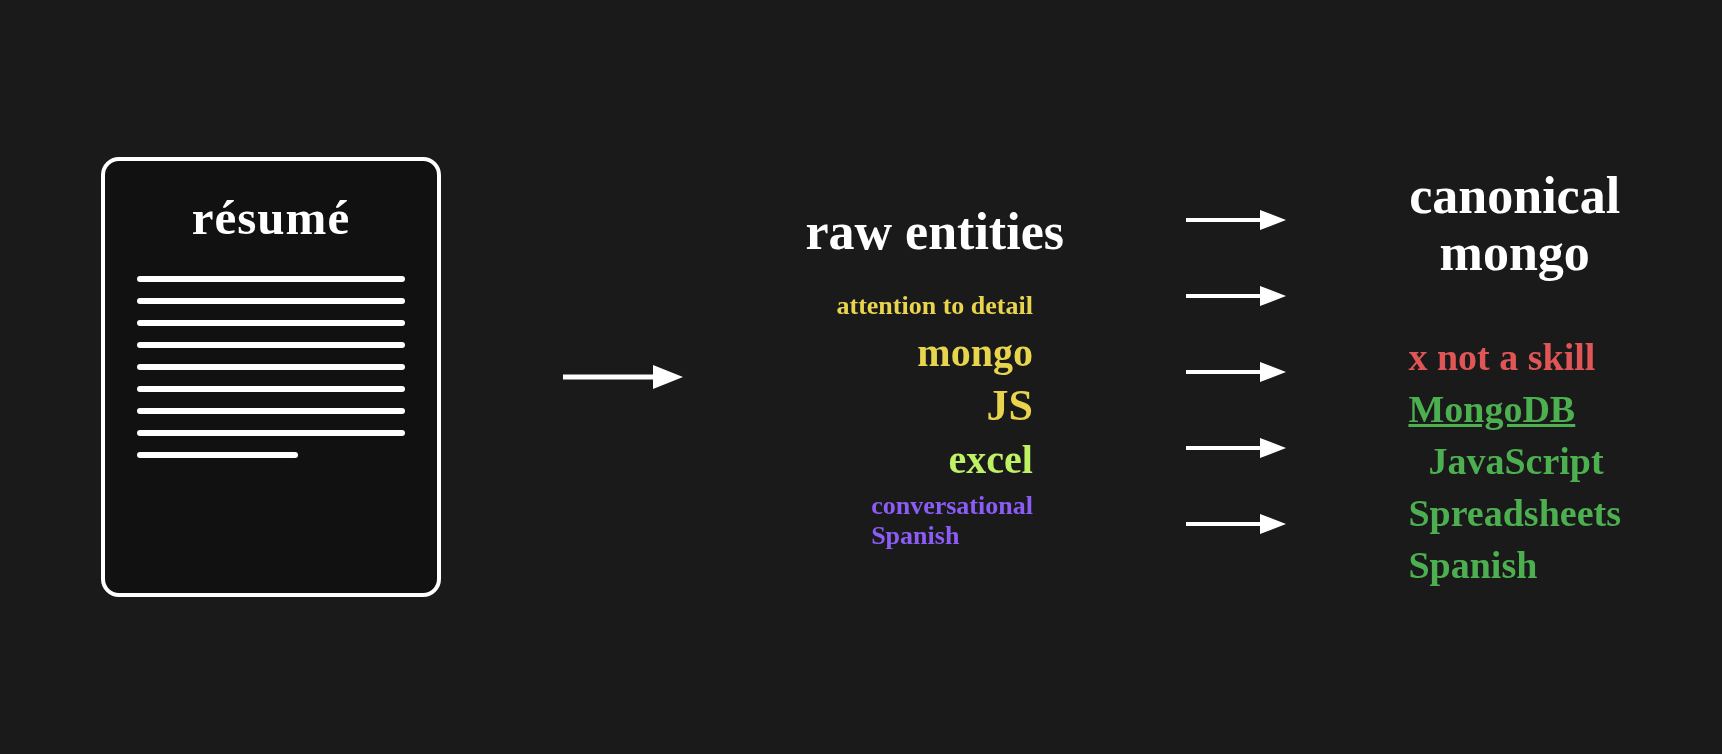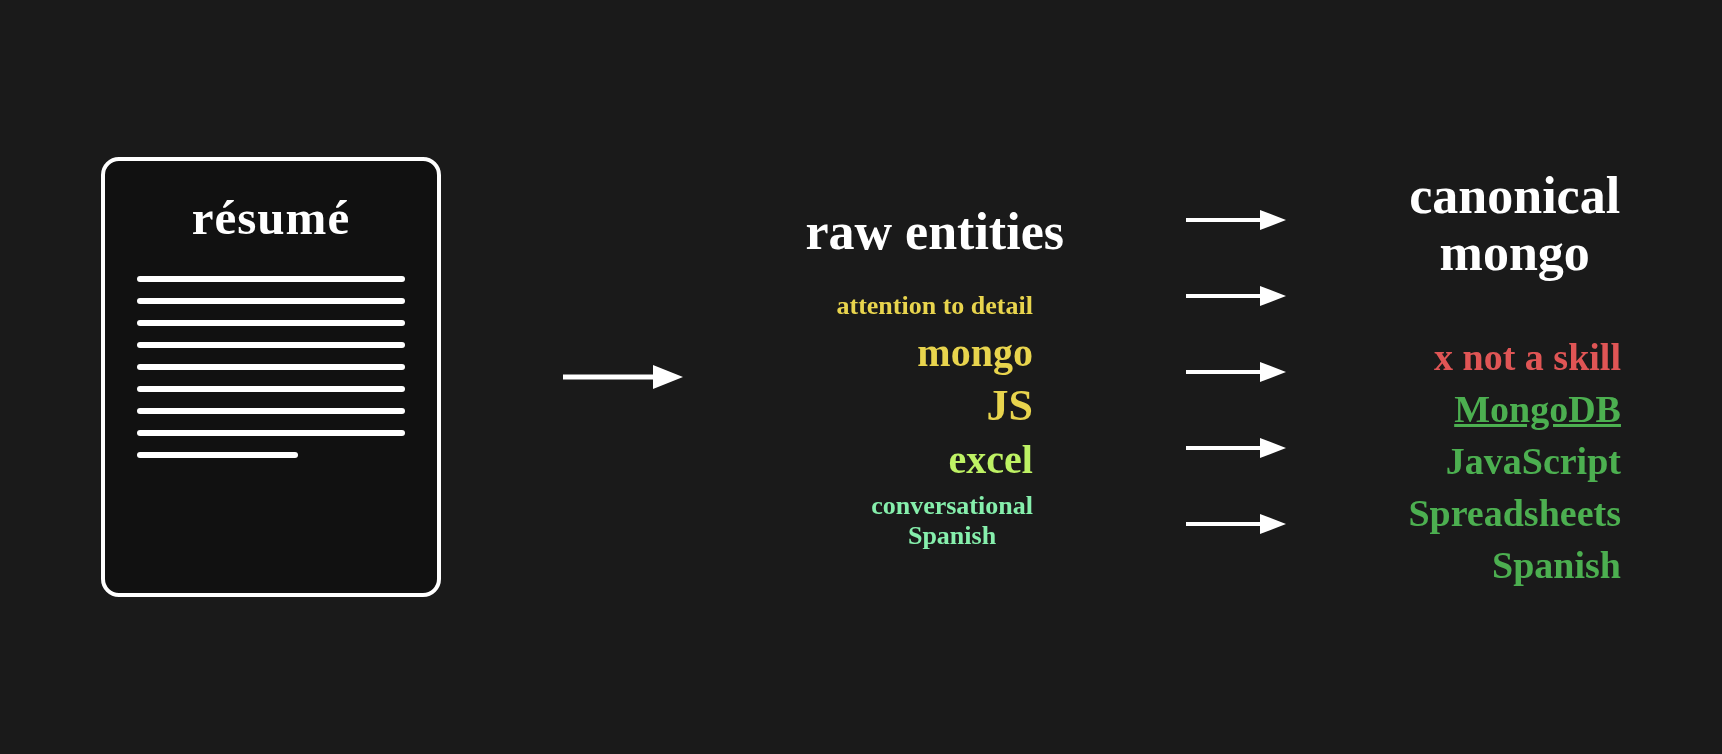--- a/index.html
+++ b/index.html
@@ -114,23 +114,23 @@
       font-size: 44px;
       line-height: 1;
     }
 
     .entity-excel {
       color: #bef264;
       font-size: 40px;
     }
 
     .entity-conversational {
-      color: #86efac;
+      color: #8b5cf6;
       font-size: 26px;
-      text-align: center;
+      text-align: left;
     }
 
     
     .mapping-arrows-section {
       display: flex;
       flex-direction: column;
       justify-content: flex-end;
       align-items: center;
       flex-shrink: 0;
       gap: 0;
@@ -159,39 +159,39 @@
       text-align: center;
       margin-bottom: 30px;
       line-height: 1.1;
       width: 100%;
     }
 
     .canonical-list {
       display: flex;
       flex-direction: column;
       gap: 8px;
-      align-items: flex-end;
     }
 
     .canonical-item {
       font-size: 38px;
       font-weight: bold;
     }
 
     .canonical-not-skill {
       color: #e05555;
     }
 
     .canonical-mongodb {
       color: #4caf50;
       text-decoration: underline;
     }
 
     .canonical-javascript {
       color: #4caf50;
+      margin-left: 20px;
     }
 
     .canonical-spreadsheets {
       color: #4caf50;
     }
 
     .canonical-spanish {
       color: #4caf50;
     }
   </style>

